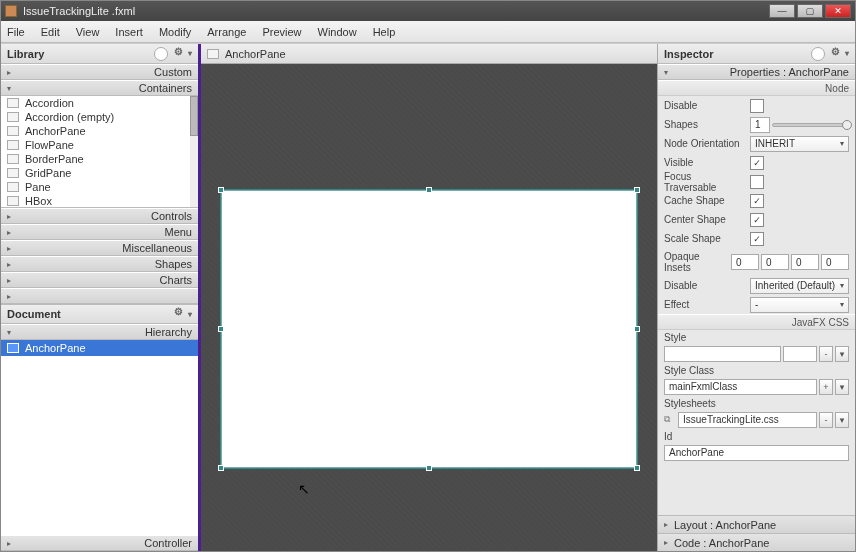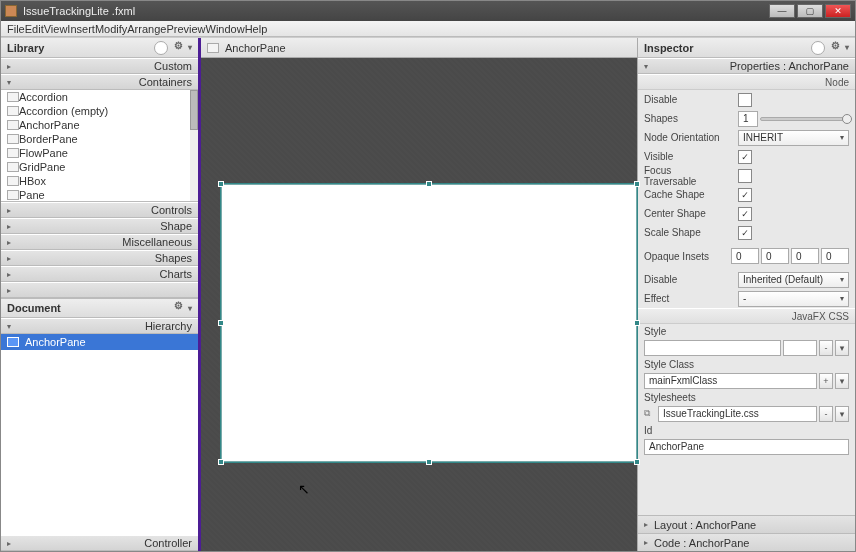--- a/index.html
+++ b/index.html
@@ -4,52 +4,52 @@
 <style>
 *{box-sizing:border-box;margin:0;padding:0;font-family:"Segoe UI",Tahoma,sans-serif;font-size:11px;color:#333;}
 body{background:#d8d8d8;}
 .window{width:856px;height:552px;border:1px solid #888;background:#e8e8e8;display:flex;flex-direction:column;}
 .titlebar{height:20px;background:linear-gradient(#555,#444);display:flex;align-items:center;padding:0 4px;}
 .titlebar .ico{width:12px;height:12px;background:#c85;border:1px solid #863;margin-right:6px;}
 .titlebar .title{color:#eee;font-size:11px;flex:1;}
 .winbtns{display:flex;gap:2px;}
 .winbtn{width:26px;height:14px;background:linear-gradient(#ddd,#bbb);border:1px solid #666;display:flex;align-items:center;justify-content:center;font-size:9px;color:#333;}
 .winbtn.close{background:linear-gradient(#e55,#c22);color:#fff;}
-.menubar{height:16px;background:linear-gradient(#f4f4f4,#e4e4e4);border-bottom:1px solid #bbb;display:flex;align-items:center;padding:0 6px;}
+.menubar{height:22px;background:linear-gradient(#f4f4f4,#e4e4e4);border-bottom:1px solid #bbb;display:flex;align-items:center;padding:0 6px;gap:16px;}
 .menubar span{cursor:default;}
 .body{flex:1;display:flex;border-top:1px solid #ccc;}
 .leftpane{width:200px;display:flex;flex-direction:column;border-right:3px solid #4c1d95;background:#e8e8e8;}
 .panelhead{height:20px;background:linear-gradient(#eee,#ddd);border-bottom:1px solid #bbb;display:flex;align-items:center;padding:0 6px;font-weight:bold;}
 .panelhead .sp{flex:1;}
 .panelhead .search{width:14px;height:14px;border:1px solid #aaa;border-radius:7px;background:#fff;margin-right:4px;}
 .panelhead .gear{width:12px;height:12px;position:relative;margin-left:2px;}
 .panelhead .gear::before{content:"⚙";font-size:10px;color:#666;position:absolute;top:-2px;left:0;}
 .panelhead .arrow{margin-left:2px;font-size:8px;color:#666;}
 .sectionbar{height:16px;background:linear-gradient(#e4e4e4,#d4d4d4);border-top:1px solid #fff;border-bottom:1px solid #bbb;display:flex;align-items:center;padding:0 6px;font-size:10px;color:#444;}
 .sectionbar .chev{width:10px;font-size:8px;color:#666;}
 .sectionbar .lbl{flex:1;text-align:right;}
 .list{background:#fff;border-bottom:1px solid #bbb;overflow:hidden;position:relative;}
-.list .row{height:14px;display:flex;align-items:center;padding:0 6px;}
+.list .row{height:14px;display:flex;align-items:center;padding:0 6px;gap:6px;}
 .list .row .ic{width:12px;height:10px;border:1px solid #aaa;background:#f4f4f4;}
 .list .scrollbar{position:absolute;right:0;top:0;width:8px;height:100%;background:#eee;}
 .list .thumb{position:absolute;right:0;top:0;width:8px;height:40px;background:#bbb;border:1px solid #999;}
 .docsel{height:16px;background:#3a76d6;color:#fff;display:flex;align-items:center;padding:0 6px;gap:6px;}
 .docsel .ic{width:12px;height:10px;border:1px solid #fff;background:#5a96f6;}
 .docsel span{color:#fff;}
 .docfill{flex:1;background:#fff;}
 .centerpane{flex:1;display:flex;flex-direction:column;background:#4a4a4a;}
 .centerhead{height:20px;background:linear-gradient(#eee,#ddd);display:flex;align-items:center;padding:0 6px;gap:6px;border-bottom:1px solid #aaa;}
 .centerhead .ic{width:12px;height:10px;border:1px solid #aaa;background:#f4f4f4;}
 .canvas{flex:1;position:relative;background:repeating-linear-gradient(45deg,#4a4a4a,#4a4a4a 2px,#4c4c4c 2px,#4c4c4c 4px);}
 .artboard{position:absolute;left:20px;top:126px;width:416px;height:278px;background:#fff;border:1px solid #7aa;box-shadow:0 0 0 1px #388;}
 .handle{position:absolute;width:6px;height:6px;background:#388;border:1px solid #fff;}
 .cursor{position:absolute;left:298px;top:481px;font-size:14px;color:#000;pointer-events:none;}
-.rightpane{width:218px;display:flex;flex-direction:column;border-left:1px solid #aaa;background:#c2410c;}
+.rightpane{width:198px;display:flex;flex-direction:column;border-left:1px solid #aaa;background:#c2410c;}
 .inspbody{flex:1;overflow:hidden;background:#e8e8e8;}
-.insprow{display:flex;align-items:center;height:19px;padding:0 6px;gap:12px;}
+.insprow{display:flex;align-items:center;height:19px;padding:0 6px;gap:4px;}
 .insprow .lbl{width:82px;font-size:10px;color:#444;}
 .insprow .ctrl{flex:1;display:flex;align-items:center;gap:2px;}
 .cb{width:14px;height:14px;border:1px solid #888;background:#fff;display:flex;align-items:center;justify-content:center;font-size:9px;color:#333;}
 .txt{height:16px;border:1px solid #aaa;background:#fff;padding:0 4px;font-size:10px;display:flex;align-items:center;}
 .combo{height:16px;border:1px solid #aaa;background:linear-gradient(#fff,#eee);display:flex;align-items:center;padding:0 4px;font-size:10px;flex:1;position:relative;}
 .combo::after{content:"▾";position:absolute;right:4px;font-size:8px;color:#555;}
 .slider{flex:1;height:4px;background:#ccc;border:1px solid #aaa;border-radius:2px;position:relative;}
 .slider .sthumb{position:absolute;right:-4px;top:-4px;width:10px;height:10px;border-radius:5px;background:#eee;border:1px solid #888;}
 .subhead{height:16px;text-align:right;padding:0 6px;font-size:10px;color:#555;border-top:1px solid #fff;border-bottom:1px solid #ccc;background:linear-gradient(#eee,#e0e0e0);display:flex;align-items:center;justify-content:flex-end;}
 .numgroup{display:flex;gap:2px;}
@@ -111,49 +111,49 @@
         <div class="row">
             <div class="ic"></div>
             <span>Accordion  (empty)</span>
           </div>
         <div class="row">
             <div class="ic"></div>
             <span>AnchorPane</span>
           </div>
         <div class="row">
             <div class="ic"></div>
+            <span>FlowPane</span>
+          </div>
+        <div class="row">
+            <div class="ic"></div>
             <span>BorderPane</span>
           </div>
         <div class="row">
             <div class="ic"></div>
-            <span>FlowPane</span>
-          </div>
-        <div class="row">
-            <div class="ic"></div>
             <span>GridPane</span>
           </div>
         <div class="row">
             <div class="ic"></div>
+            <span>Pane</span>
+          </div>
+        <div class="row">
+            <div class="ic"></div>
             <span>HBox</span>
-          </div>
-        <div class="row">
-            <div class="ic"></div>
-            <span>Pane</span>
           </div>
         <div class="scrollbar">
             <div class="thumb"></div>
           </div>
       </div>
       <div class="sectionbar">
           <span class="chev">▸</span>
           <span class="lbl">Controls</span>
         </div>
       <div class="sectionbar">
           <span class="chev">▸</span>
-          <span class="lbl">Shape</span>
+          <span class="lbl">Menu</span>
         </div>
       <div class="sectionbar">
           <span class="chev">▸</span>
           <span class="lbl">Miscellaneous</span>
         </div>
       <div class="sectionbar">
           <span class="chev">▸</span>
           <span class="lbl">Shapes</span>
         </div>
       <div class="sectionbar">

